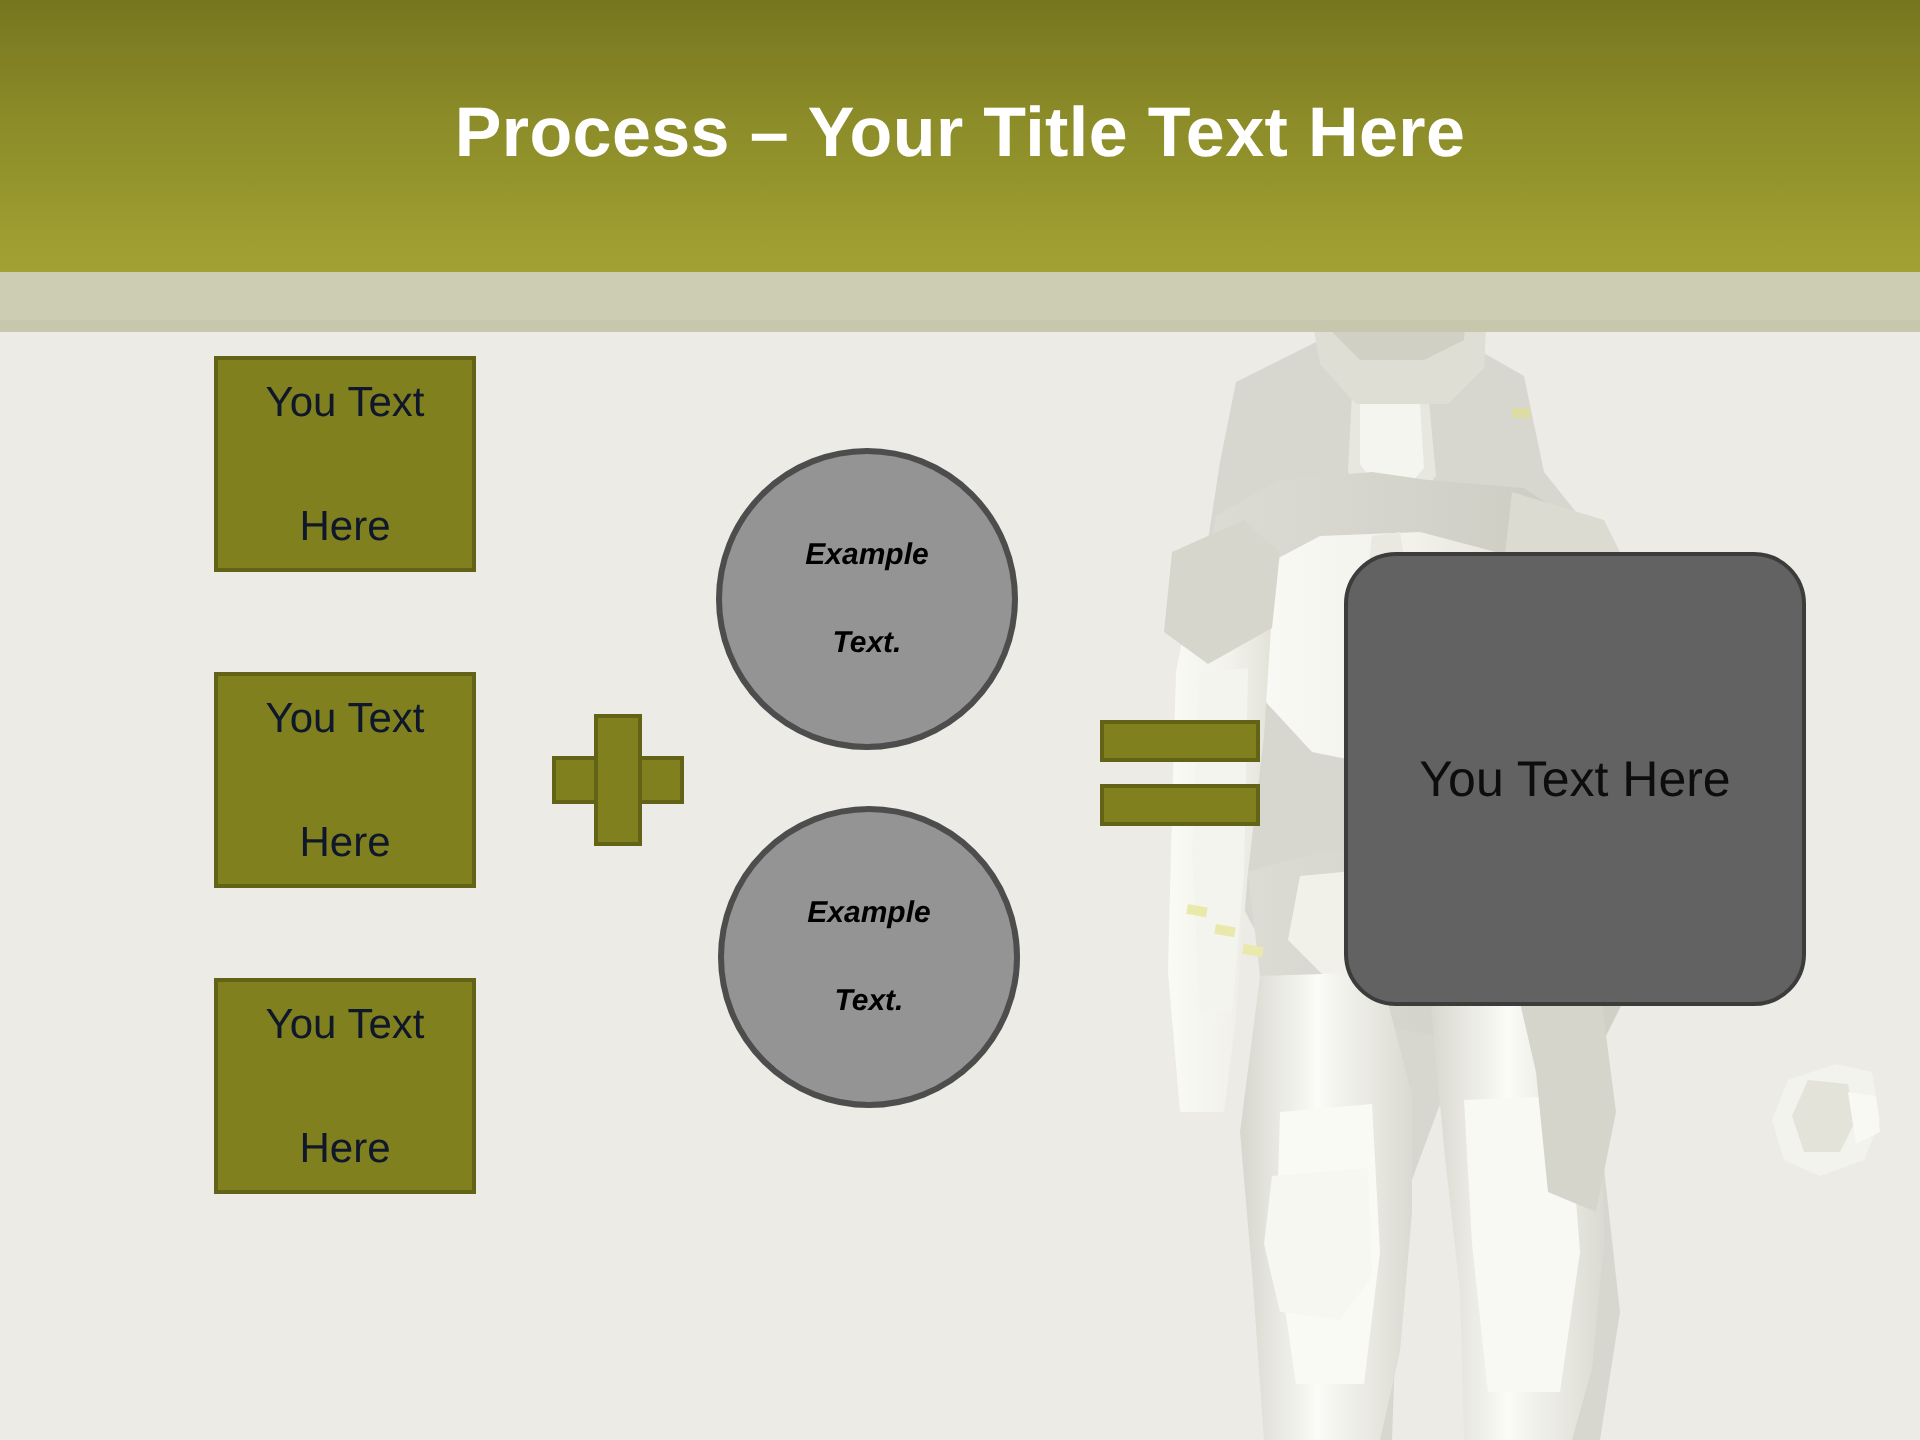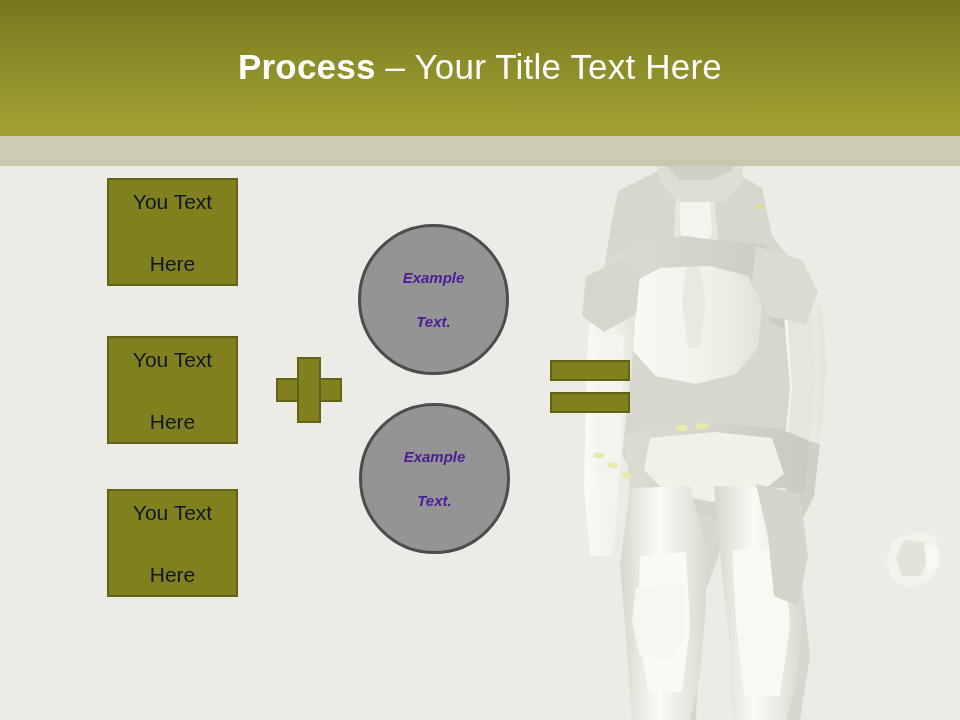--- a/index.html
+++ b/index.html
@@ -55,21 +55,21 @@
     width: 960px;
     text-align: center;
     color: #ffffff;
     font-size: 35px;
     line-height: 46px;
     letter-spacing: 0.2px;
     white-space: nowrap;
     z-index: 7;
   }
   .slide-title .t-bold { font-weight: bold; }
-  .slide-title .t-light { font-weight: normal; }
+  .slide-title .t-light { font-weight: bold; }
 
   
   .robot-layer {
     position: absolute;
     left: 500px;
     top: 136px;
     width: 440px;
     height: 584px;
     z-index: 1;
     opacity: 0.95;
@@ -132,21 +132,21 @@
     background: #80801f;
   }
 
   
   .gray-circle {
     position: absolute;
     border-radius: 50%;
     background: #949494;
     border: 3px solid #4d4d4d;
     box-sizing: border-box;
-    color: #4c1d95;
+    color: #000000;
     font-size: 15px;
     line-height: 22px;
     font-weight: bold;
     font-style: italic;
     text-align: center;
     display: flex;
     align-items: center;
     justify-content: center;
     z-index: 4;
   }
@@ -340,14 +340,17 @@
       <span>Example</span><br>
       <span>Text.</span>
     </span>
   </div>
 
   <div class="equals-sign">
     <div class="ebar ebar-top"></div>
     <div class="ebar ebar-bottom"></div>
   </div>
 
+  <div class="result-box">
+    <span>You Text Here</span>
+  </div>
 
 </div>
 
 </body></html>

